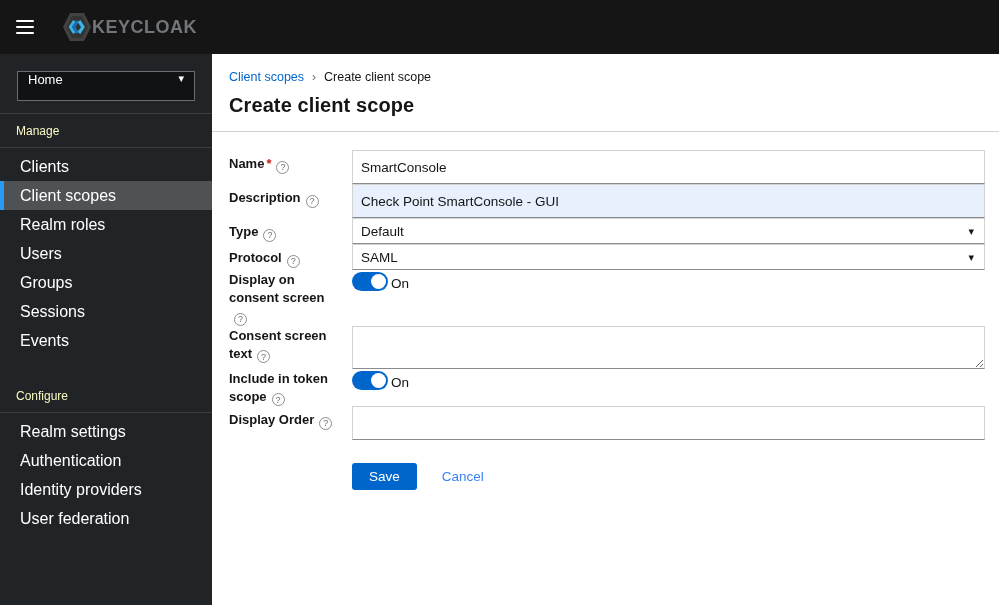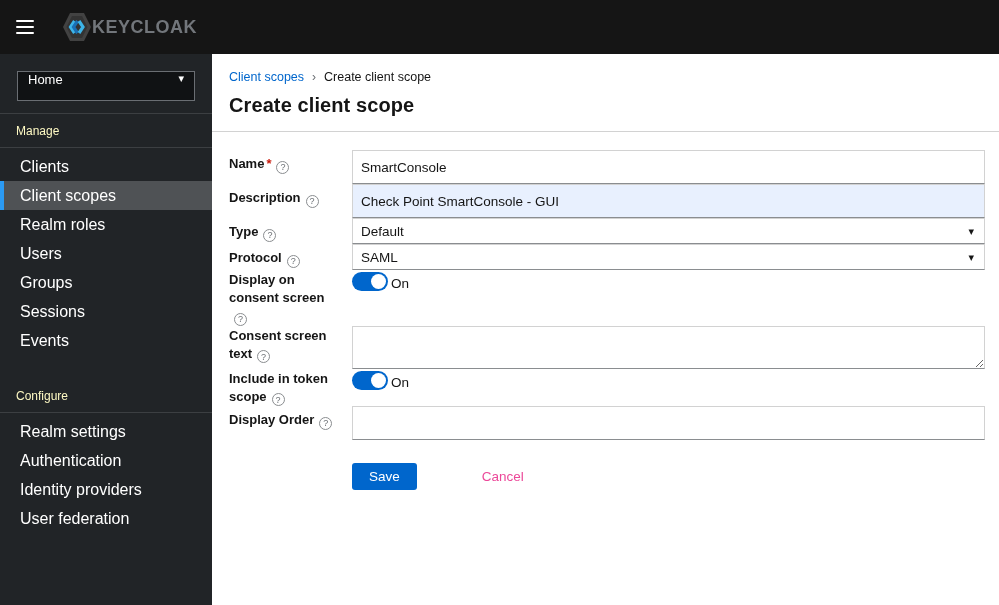--- a/index.html
+++ b/index.html
@@ -56,21 +56,21 @@
     font-family:"Liberation Sans",sans-serif; font-size:13.5px; padding:4px 8px; outline:none; display:block; }
   .toggle-wrap { display:flex; align-items:flex-end; gap:3px; padding-top:2px; }
   .toggle { width:36px; height:19px; border-radius:10px; background:#0066cc; position:relative; cursor:pointer; flex:none; }
   .toggle .knob { position:absolute; top:2px; right:2px; width:15px; height:15px; border-radius:50%; background:#fff; }
   .toggle-state { font-size:13.5px; }
 
   
   .actions { display:flex; align-items:center; gap:25px; margin-top:23px; }
   .btn-primary { background:#0066cc; color:#fff; border:none; border-radius:3px; font-family:"Liberation Sans",sans-serif;
     font-size:13.5px; padding:6px 17px; height:27px; cursor:pointer; }
-  .link { color:#ec4899; font-size:13.5px; text-decoration:none; cursor:pointer;margin-left:40px; }
+  .link { color:#3b82f6; font-size:13.5px; text-decoration:none; cursor:pointer; }
 </style>
 </head>
 <body>
 
 <header class="masthead">
   <div class="hamburger">
     <span></span>
       <span></span>
       <span></span>
   </div>

